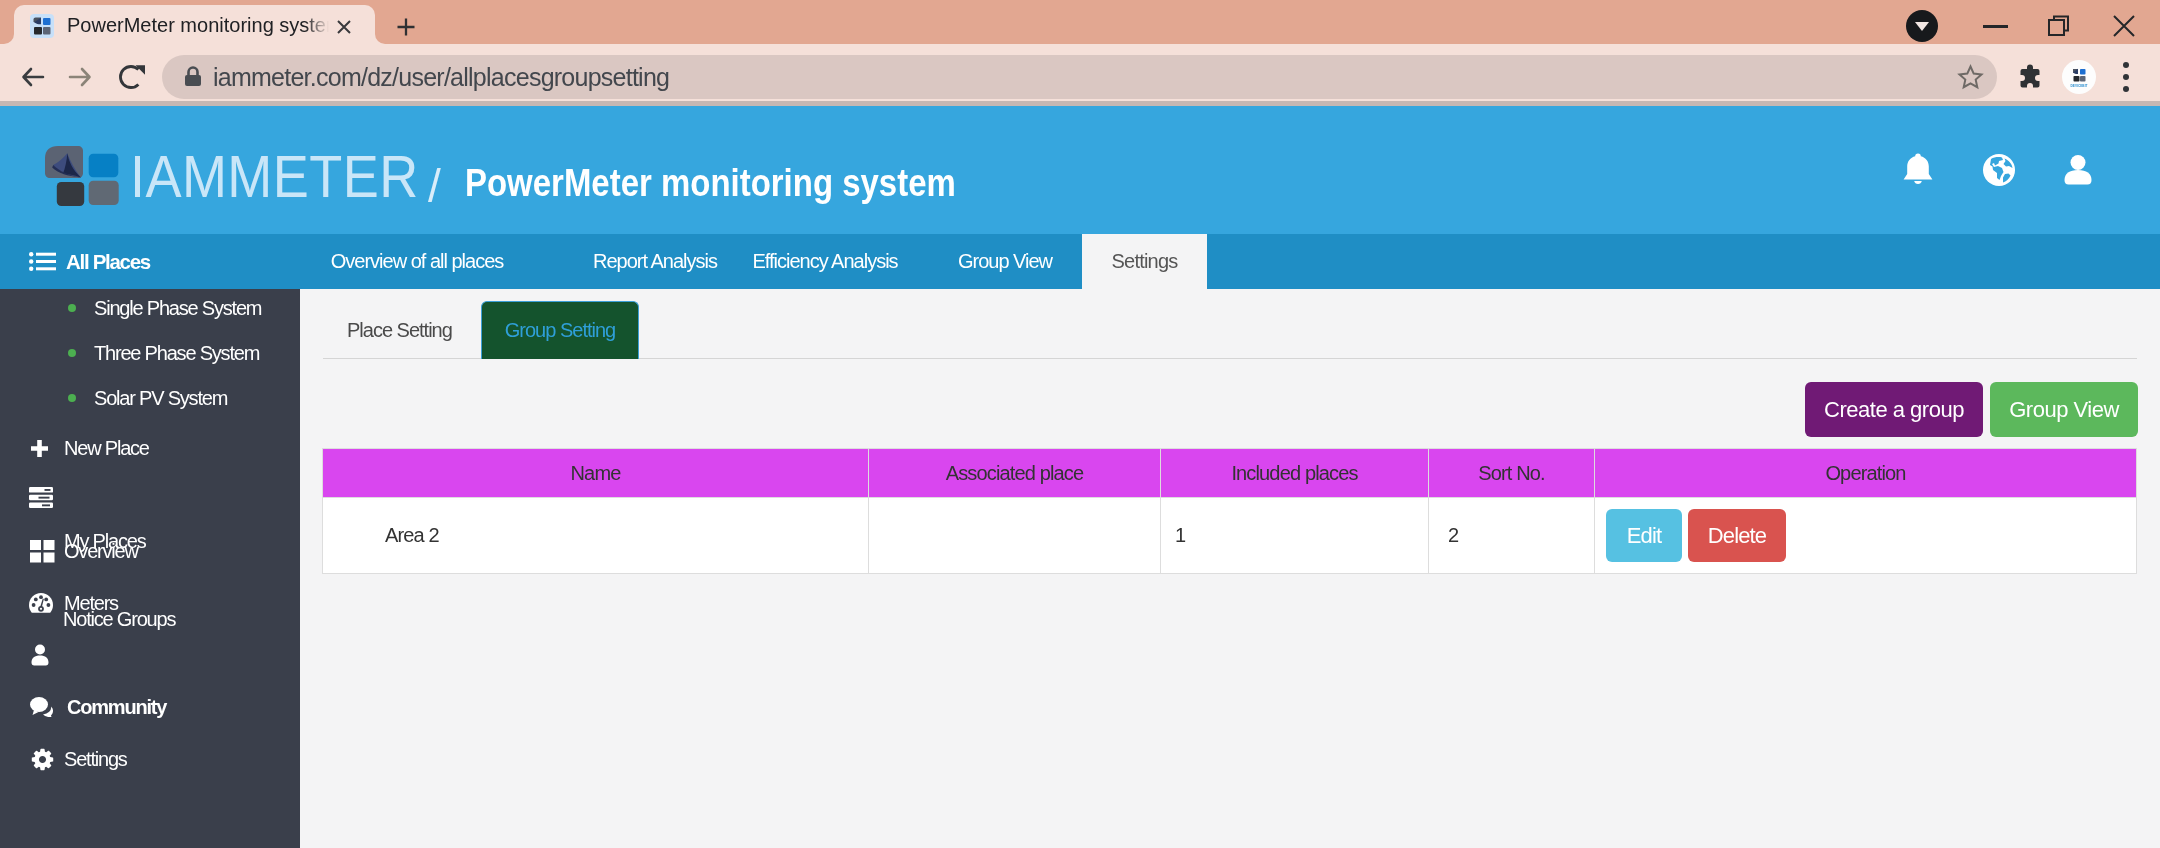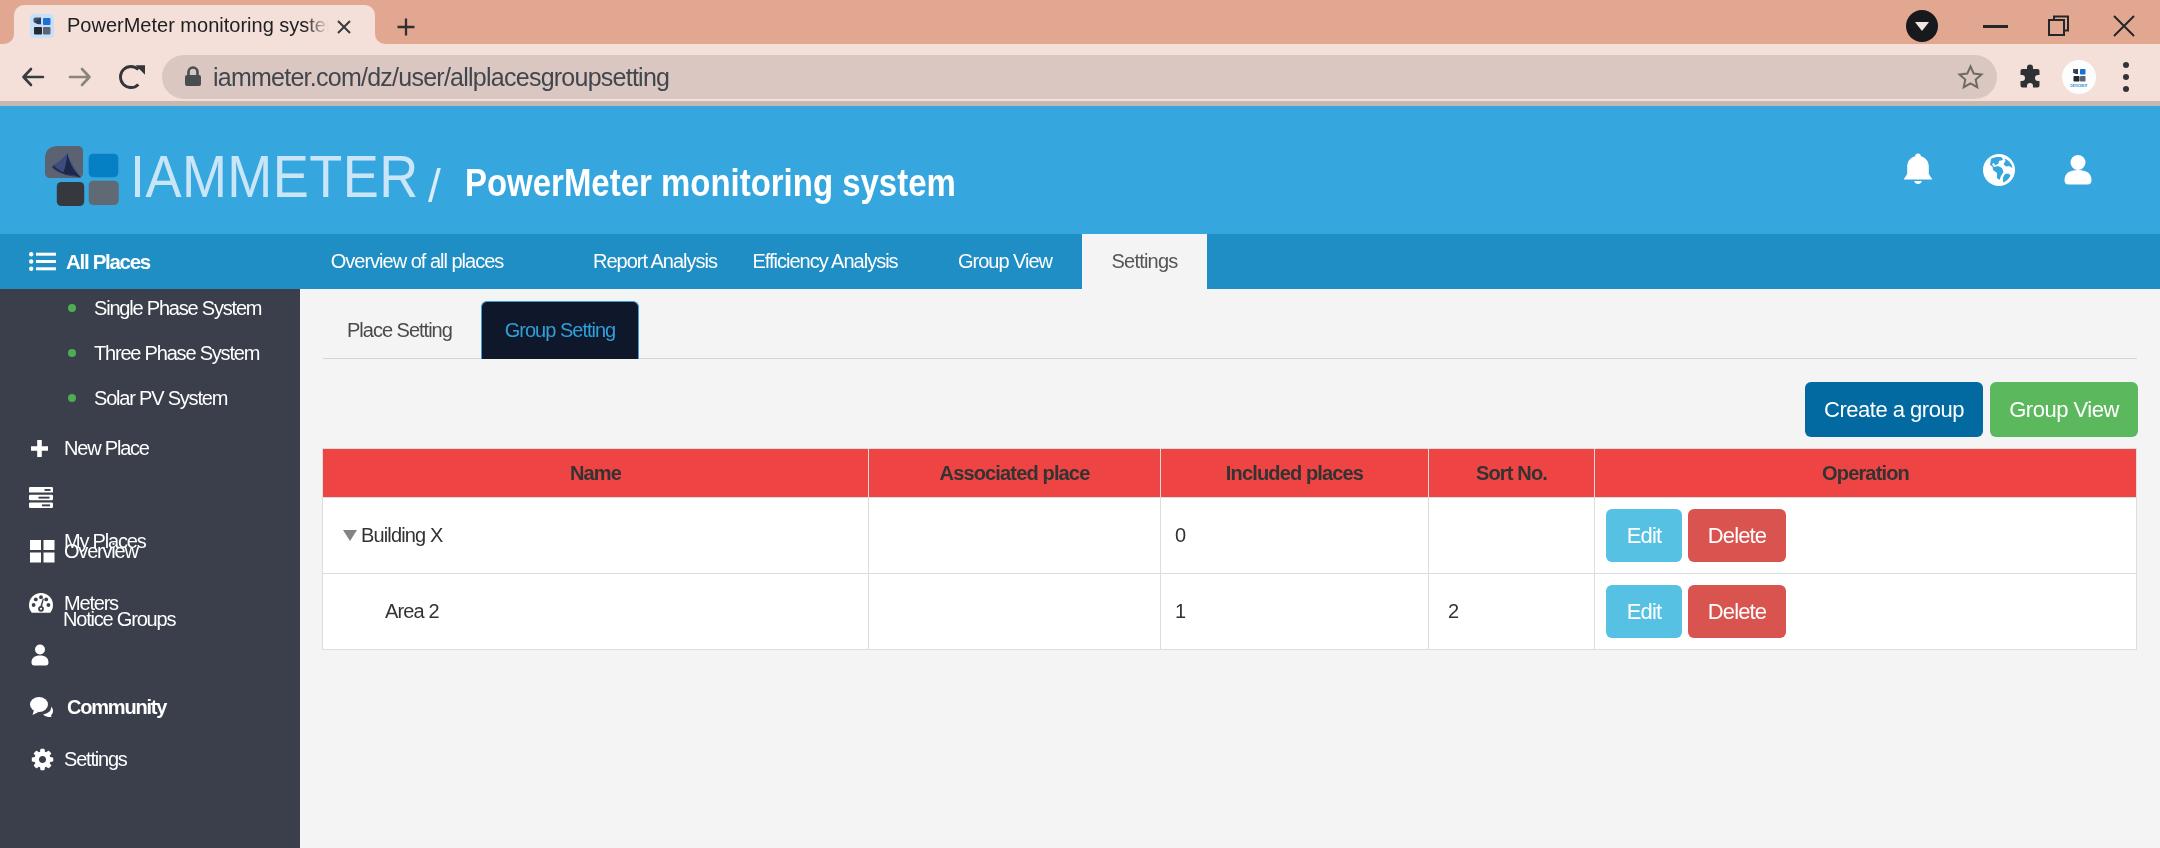--- a/index.html
+++ b/index.html
@@ -20,21 +20,21 @@
   .navitem{position:absolute;top:234px;white-space:nowrap;height:55px;line-height:55px;color:#fff;
        font-size:20px;letter-spacing:-1px;transform:translateX(-50%);}
   .sideitem{position:absolute;color:#fff;font-size:20px;letter-spacing:-1.2px;
        white-space:nowrap;}
   .dot{position:absolute;width:8px;height:8px;border-radius:50%;background:#4caf50;}
   btn,.btn{position:absolute;border-radius:6px;color:#fff;text-align:center;
        font-size:22px;letter-spacing:-0.5px;white-space:nowrap;}
   table{border-collapse:collapse;table-layout:fixed;background:#fff;}
   td,th{border:1px solid #ddd;padding:0;font-size:20px;color:#333;letter-spacing:-0.85px;
        overflow:hidden;}
-  th{background:#ef4444;font-weight:bold;text-align:center;height:48px;}
+  th{background:#d946ef;font-weight:normal;text-align:center;height:48px;}
   td{height:75px;vertical-align:middle;background-clip:padding-box;}
   .bb,.bd{display:inline-block;height:53px;line-height:53px;border-radius:6px;
       color:#fff;font-size:22px;text-align:center;vertical-align:middle;}
   .bb{width:76px;background:#56c1e2;}
   .bd{width:98px;background:#d9534f;margin-left:6px;}
 </style>
 </head>
 <body>
 <div class="abs" id="titlebar"></div>
 <div class="abs" id="tab"></div>
@@ -195,47 +195,40 @@
   <path d="M13 17.5 a9 7 0 0 0 8 -8 a7 6 0 0 1 2 4.5 c0 1.8-0.8 3.2-2 4.3 l1 3.7 -4.5-2.2 a10 10 0 0 1 -4.5 -2.3 z" fill="#fff"></path>
 </svg>
 <div class="sideitem" style="left:67px;top:696px;font-weight:bold;">Community</div>
 <svg class="abs" style="left:30px;top:747px;" width="25" height="25" viewBox="0 0 1792 1792">
     <path fill="#fff" d="M1152 896q0-106-75-181t-181-75-181 75-75 181 75 181 181 75 181-75 75-181zm512-109v222q0 12-8 23t-20 13l-185 28q-19 54-39 91 35 50 107 138 10 12 10 25t-9 23q-27 37-99 108t-94 71q-12 0-26-9l-138-108q-44 23-91 38-16 136-29 186-7 28-36 28h-222q-14 0-24.5-8.5t-11.5-21.5l-28-184q-49-16-90-37l-141 107q-10 9-25 9-14 0-25-11-126-114-165-168-7-10-7-23 0-12 8-23 15-21 51-66.5t54-70.5q-27-50-41-99l-183-27q-13-2-21-12.5t-8-23.5v-222q0-12 8-23t19-13l186-28q14-46 39-92-40-57-107-138-10-12-10-24 0-10 9-23 26-36 98.5-107.5t94.5-71.5q13 0 26 10l138 107q44-23 91-38 16-136 29-186 7-28 36-28h222q14 0 24.5 8.5t11.5 21.5l28 184q49 16 90 37l142-107q9-9 24-9 13 0 25 10 129 119 165 170 7 8 7 22 0 12-8 23-15 21-51 66.5t-54 70.5q26 50 41 98l183 28q13 2 21 12.5t8 23.5z"></path>
   </svg>
 <div class="sideitem" style="left:64px;top:748px;">Settings</div>
 <div class="abs" id="content"></div>
 <div class="abs" style="left:323px;top:358px;width:1814px;height:1px;background:#d5d5d5;"></div>
 <div class="abs" style="left:347px;top:301px;height:58px;line-height:58px;font-size:20px;color:#4a4a4a;white-space:nowrap;letter-spacing:-1px;">Place Setting</div>
-<div class="abs" style="left:481px;top:301px;width:156px;height:57px;background:#0f172a;border:1px solid #3ca0d8;border-bottom:none;border-radius:6px 6px 0 0;text-align:center;line-height:57px;font-size:20px;color:#2f9fd8;letter-spacing:-1px;">Group Setting</div>
-<div class="btn" style="left:1805px;top:382px;width:178px;height:55px;line-height:55px;background:#0369a1;">Create a group</div>
+<div class="abs" style="left:481px;top:301px;width:156px;height:57px;background:#14532d;border:1px solid #3ca0d8;border-bottom:none;border-radius:6px 6px 0 0;text-align:center;line-height:57px;font-size:20px;color:#2f9fd8;letter-spacing:-1px;">Group Setting</div>
+<div class="btn" style="left:1805px;top:382px;width:178px;height:55px;line-height:55px;background:#701a75;">Create a group</div>
 <div class="btn" style="left:1990px;top:382px;width:148px;height:55px;line-height:55px;background:#5cb85c;">Group View</div>
 <table class="abs" style="left:322px;top:448px;width:1814px;">
   <colgroup>
       <col style="width:546px">
       <col style="width:292px">
       <col style="width:268px">
       <col style="width:166px">
       <col style="width:542px">
     </colgroup>
   <tbody>
       <tr>
         <th>Name</th>
         <th>Associated place</th>
         <th>Included places</th>
         <th>Sort No.</th>
         <th>Operation</th>
       </tr>
   <tr>
-    <td><span style="display:inline-block;margin-left:20px;width:0;height:0;border-left:7px solid transparent;border-right:7px solid transparent;border-top:11.5px solid #848484;vertical-align:1px;"></span><span style="margin-left:4px;">Building X</span></td>
-    <td></td>
-        <td><span style="margin-left:14px;">0</span></td>
-        <td></td>
-    <td><span class="bb" style="margin-left:11px;">Edit</span><span class="bd">Delete</span></td>
-  </tr>
-  <tr>
     <td><span style="margin-left:62px;">Area 2</span></td>
     <td></td>
         <td><span style="margin-left:14px;">1</span></td>
         <td><span style="margin-left:19px;">2</span></td>
     <td><span class="bb" style="margin-left:11px;">Edit</span><span class="bd">Delete</span></td>
   </tr>
 </tbody>
   </table>
 
 </body></html>

